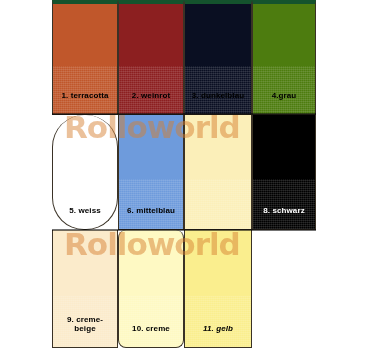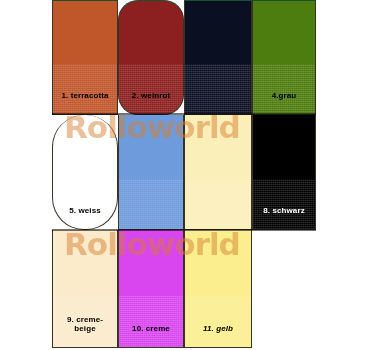--- a/index.html
+++ b/index.html
@@ -43,21 +43,21 @@
     border-top: none;
     display: flex;
     align-items: flex-end;
     justify-content: center;
     overflow: hidden;
   }
   .swatch.empty {
     border: none;
     background: transparent;
   }
-  .swatch.r1 { border-top: 1px solid #14532d; }
+  .swatch.r1 { border-top: 4px solid #14532d; }
 
   
   .swatch .texture {
     position: absolute;
     left: 0;
     right: 0;
     bottom: 0;
     height: 44%;
     background-image:
       repeating-linear-gradient(0deg,
@@ -116,53 +116,55 @@
 <body>
 
 <div id="color-chart">
 
   <div class="grid">
 
     <div class="swatch r1" style="background-color: rgb(192, 87, 43);">
       <span class="texture"></span>
       <span class="label" style="color: rgb(0, 0, 0);">1. terracotta</span>
     </div>
-    <div class="swatch r1" style="background-color: rgb(140, 31, 32); border-radius: 20px;">
+    <div class="swatch r1" style="background-color: rgb(140, 31, 32);">
       <span class="texture"></span>
       <span class="label" style="color: rgb(0, 0, 0);">2. weinrot</span>
     </div>
     <div class="swatch r1" style="background-color: rgb(10, 15, 34);">
       <span class="texture"></span>
+      <span class="label" style="color: rgb(0, 0, 0);">3. dunkelblau</span>
     </div>
     <div class="swatch r1" style="background-color: #4d7c0f;">
       <span class="texture"></span>
       <span class="label" style="color: rgb(0, 0, 0);">4.grau</span>
     </div>
 
     <div class="swatch" style="background-color: rgb(255, 255, 255); border-radius: 32px;">
       <span class="texture"></span>
       <span class="label" style="color: rgb(0, 0, 0);">5. weiss</span>
     </div>
     <div class="swatch" style="background-color: rgb(110, 155, 220);">
       <span class="texture"></span>
+      <span class="label" style="color: rgb(0, 0, 0);">6. mittelblau</span>
     </div>
     <div class="swatch" style="background-color: rgb(251, 239, 185);">
       <span class="texture"></span>
     </div>
     <div class="swatch" style="background-color: rgb(0, 0, 0);">
       <span class="texture"></span>
       <span class="label" style="color: rgb(255, 255, 255); margin-top: 44px;">8. schwarz</span>
     </div>
 
     <div class="swatch" style="background-color: rgb(251, 235, 203);">
       <span class="texture"></span>
       <span class="label" style="color: rgb(0, 0, 0); margin-top: 32px;">9. creme-
 beige</span>
     </div>
-    <div class="swatch" style="background-color: #d946ef;">
+    <div class="swatch" style="background-color: #fef9c3; border-radius: 8px;">
       <span class="texture"></span>
       <span class="label" style="color: rgb(0, 0, 0);">10. creme</span>
     </div>
     <div class="swatch" style="background-color: rgb(250, 238, 142); font-style: italic;">
       <span class="texture"></span>
       <span class="label" style="color: rgb(0, 0, 0);">11. gelb</span>
     </div>
     <div class="swatch empty"></div>
 
   </div>

